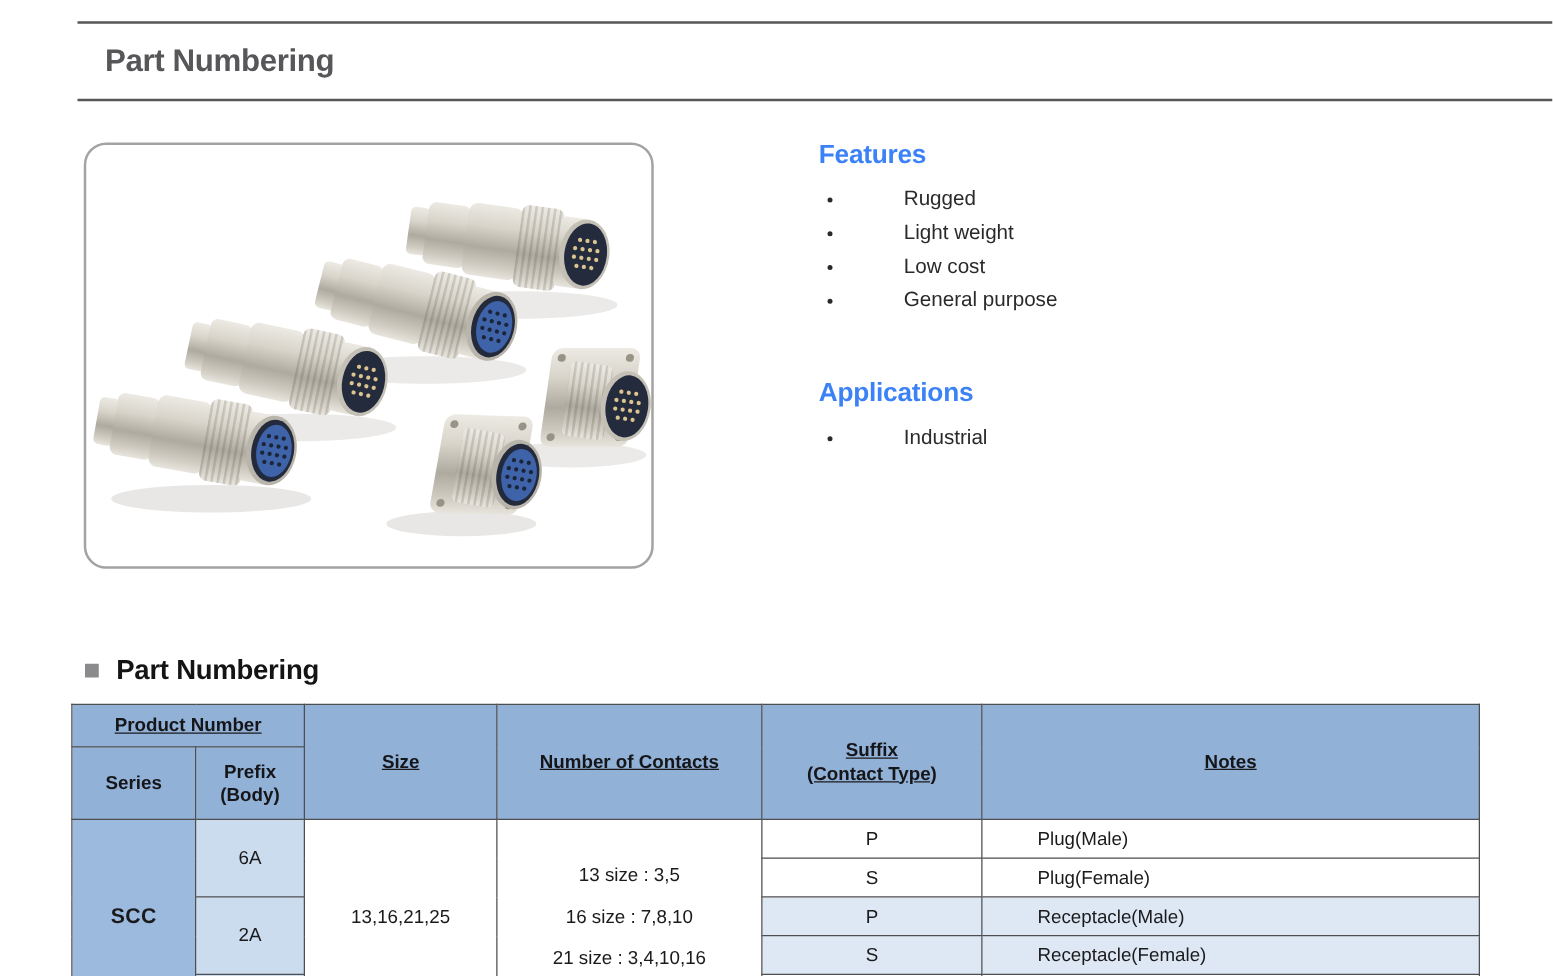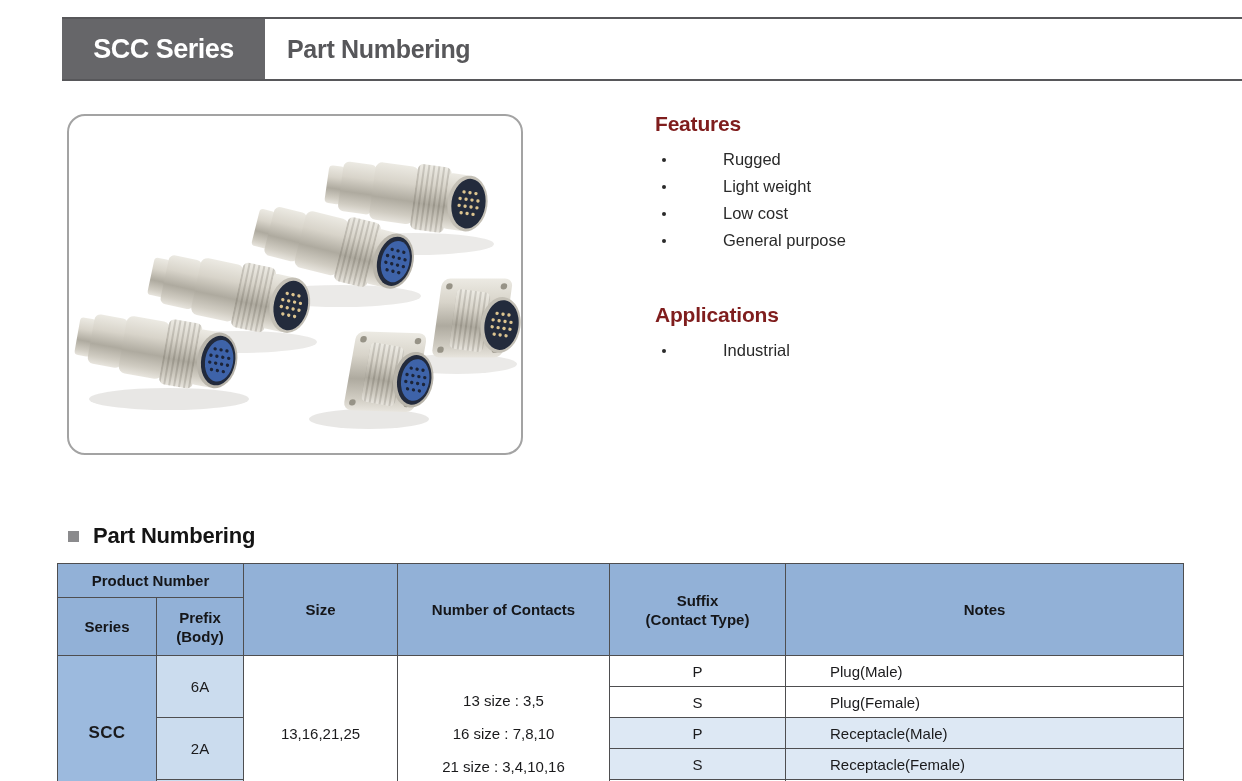--- a/index.html
+++ b/index.html
@@ -26,21 +26,21 @@
   
   .photo-box{
     position:absolute;left:67px;top:114px;width:452px;height:337px;
     border:2px solid #a3a3a3;border-radius:18px;background:#fff;overflow:hidden;
   }
   
   .txt-block{position:absolute;left:655px;}
   .features{top:112px;}
   .applications{top:303px;}
   .txt-block h3{
-    margin:0 0 10px 0;font-size:21px;font-weight:bold;color:#7f1d1d;letter-spacing:-0.2px;
+    margin:0 0 10px 0;font-size:21px;font-weight:bold;color:#3b82f6;letter-spacing:-0.2px;
   }
   .bullet-item{
     display:flex;align-items:center;line-height:27px;font-size:16.5px;color:#2a2a2a;gap:48px;
   }
   .dot{
     width:4px;height:4px;border-radius:50%;background:#2a2a2a;
     margin:0 9px 0 7px;flex:0 0 auto;
   }
   
   .section-head{
@@ -53,35 +53,34 @@
     position:absolute;left:57px;top:563px;width:1126px;
     border-collapse:collapse;table-layout:fixed;
   }
   .pn-table th,.pn-table td{
     border:1.5px solid #4e4e50;text-align:center;vertical-align:middle;padding:0;
   }
   .pn-table th{
     background:#92b1d7;font-size:15px;font-weight:bold;color:#151619;
   }
   .pn-table th span{display:block;line-height:19px;}
-  tr.h1{height:34px;}
+  tr.h1{height:34px;text-decoration:underline;}
   tr.h2{height:58px;}
   .pn-table tbody tr{height:31px;}
   .pn-table td{font-size:15px;background:#fff;color:#1a1a1c;}
   td.series-cell{background:#9cbade;font-weight:bold;font-size:17px;letter-spacing:0.3px;}
   td.prefix-cell{background:#cbdcee;margin-left:48px;}
   tr.alt td.suffix-cell,tr.alt td.notes-cell{background:#dde8f4;}
   td.notes-cell{text-align:left;padding-left:44px;}
   td.contacts-cell div{line-height:33px;}
 </style>
 </head>
 <body>
 
 <div class="band">
-  <div class="band-box">SCC Series</div>
   <div class="band-title">Part Numbering</div>
 </div>
 
 <div class="photo-box">
   <svg width="452" height="337" viewBox="0 0 452 337" role="img">
     <defs>
       <linearGradient id="met" x1="0" y1="0" x2="0" y2="1">
         <stop offset="0" stop-color="#eceae3"></stop>
         <stop offset="0.3" stop-color="#d8d4ca"></stop>
         <stop offset="0.6" stop-color="#aeaa9f"></stop>

